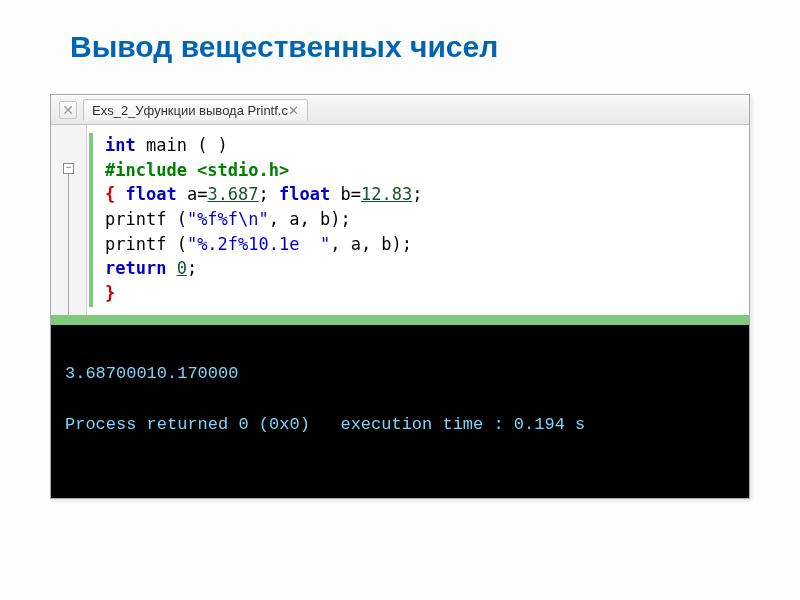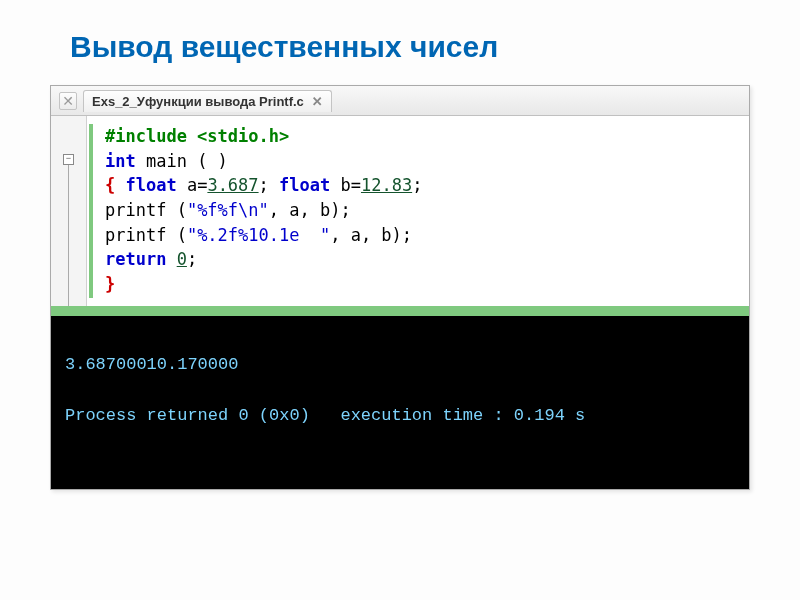--- a/index.html
+++ b/index.html
@@ -10,21 +10,21 @@
     font-family: Arial, sans-serif;
     overflow: hidden;
   }
   .slide {
     padding: 30px 50px;
   }
   .title {
     color: #0066b3;
     font-size: 30px;
     font-weight: bold;
-    margin-bottom: 21px;
+    margin-bottom: 30px;
     margin-left: 20px;
   }
   .editor-frame {
     border: 1px solid #aaa;
     background: #f4f4f4;
     box-shadow: 2px 2px 4px rgba(0,0,0,0.1);
   }
   .tab-bar {
     display: flex;
     align-items: center;
@@ -49,24 +49,24 @@
   }
   .tab {
     display: flex;
     align-items: center;
     background: linear-gradient(#fefefe, #f0f0f0);
     border: 1px solid #c4c4c4;
     border-bottom: none;
     padding: 3px 8px;
     font-size: 13px;
     font-family: Verdana, sans-serif;
-    font-weight: bold;
+    font-weight: normal;
     color: #333;
     border-radius: 3px 3px 0 0;
-    gap: 8px;
+    gap: 0;
   }
   .tab-close {
     color: #888;
     font-size: 13px;
     cursor: pointer;
   }
   .code-area {
     display: flex;
     background: #ffffff;
     min-height: 190px;
@@ -154,22 +154,22 @@
       </div>
     </div>
 
     <div class="code-area">
       <div class="gutter">
         <div class="fold-node">−</div>
         <div class="fold-line"></div>
       </div>
       <div class="code-lines">
         <div class="cursor-bar"></div>
+<pre><span class="tok-kw">int</span><span> main ( )</span></pre>
 <pre><span class="tok-pre">#include &lt;stdio.h&gt;</span></pre>
-<pre><span class="tok-kw">int</span><span> main ( )</span></pre>
 <pre><span class="tok-brace">{</span><span class="tok-kw"> float</span><span> a=</span><span class="tok-num">3.687</span><span>;</span><span class="tok-kw"> float</span><span> b=</span><span class="tok-num">12.83</span><span>;</span></pre>
 <pre><span>printf (</span><span class="tok-str">"%f%f\n"</span><span>, a, b);</span></pre>
 <pre><span>printf (</span><span class="tok-str">"%.2f%10.1e  "</span><span>, a, b);</span></pre>
 <pre><span class="tok-kw">return</span><span> </span><span class="tok-num">0</span><span>;</span></pre>
 <pre><span class="tok-brace">}</span></pre>
       </div>
     </div>
 
     <div class="console-edge"></div>
 

